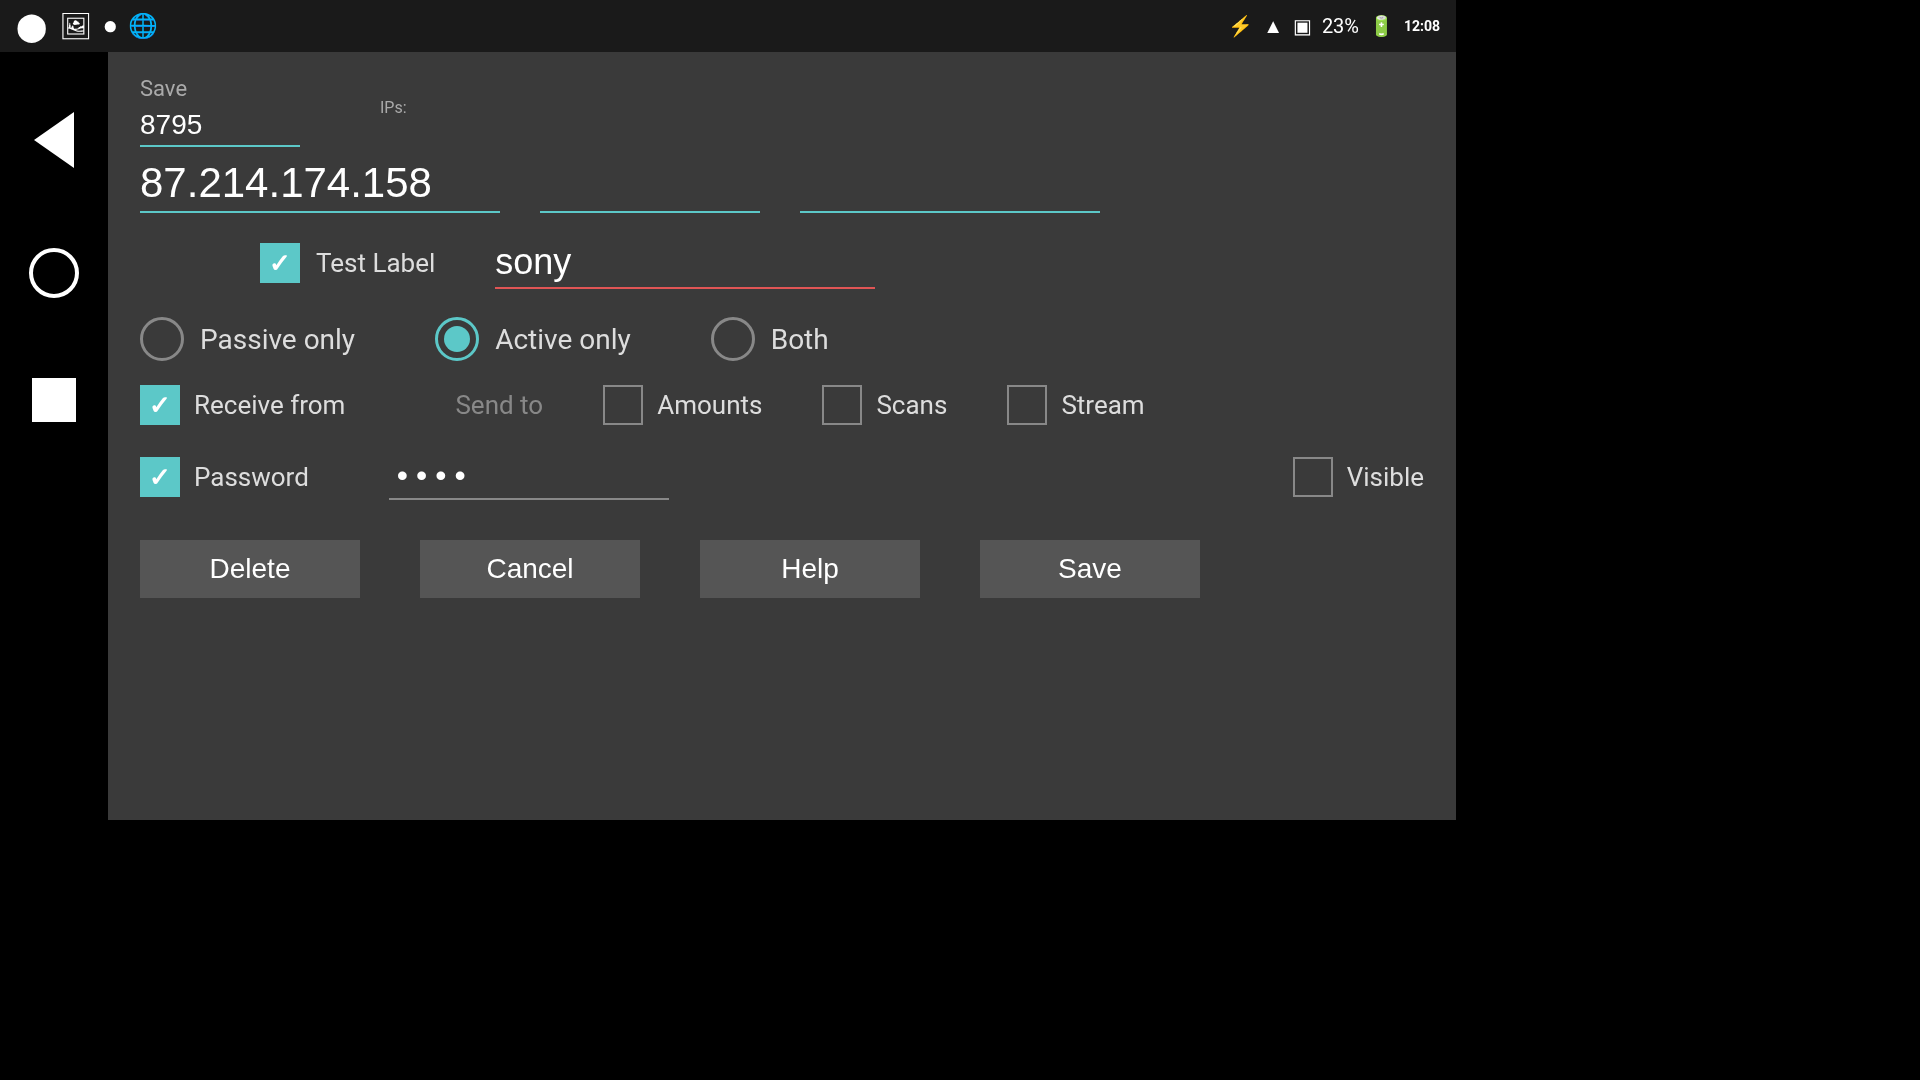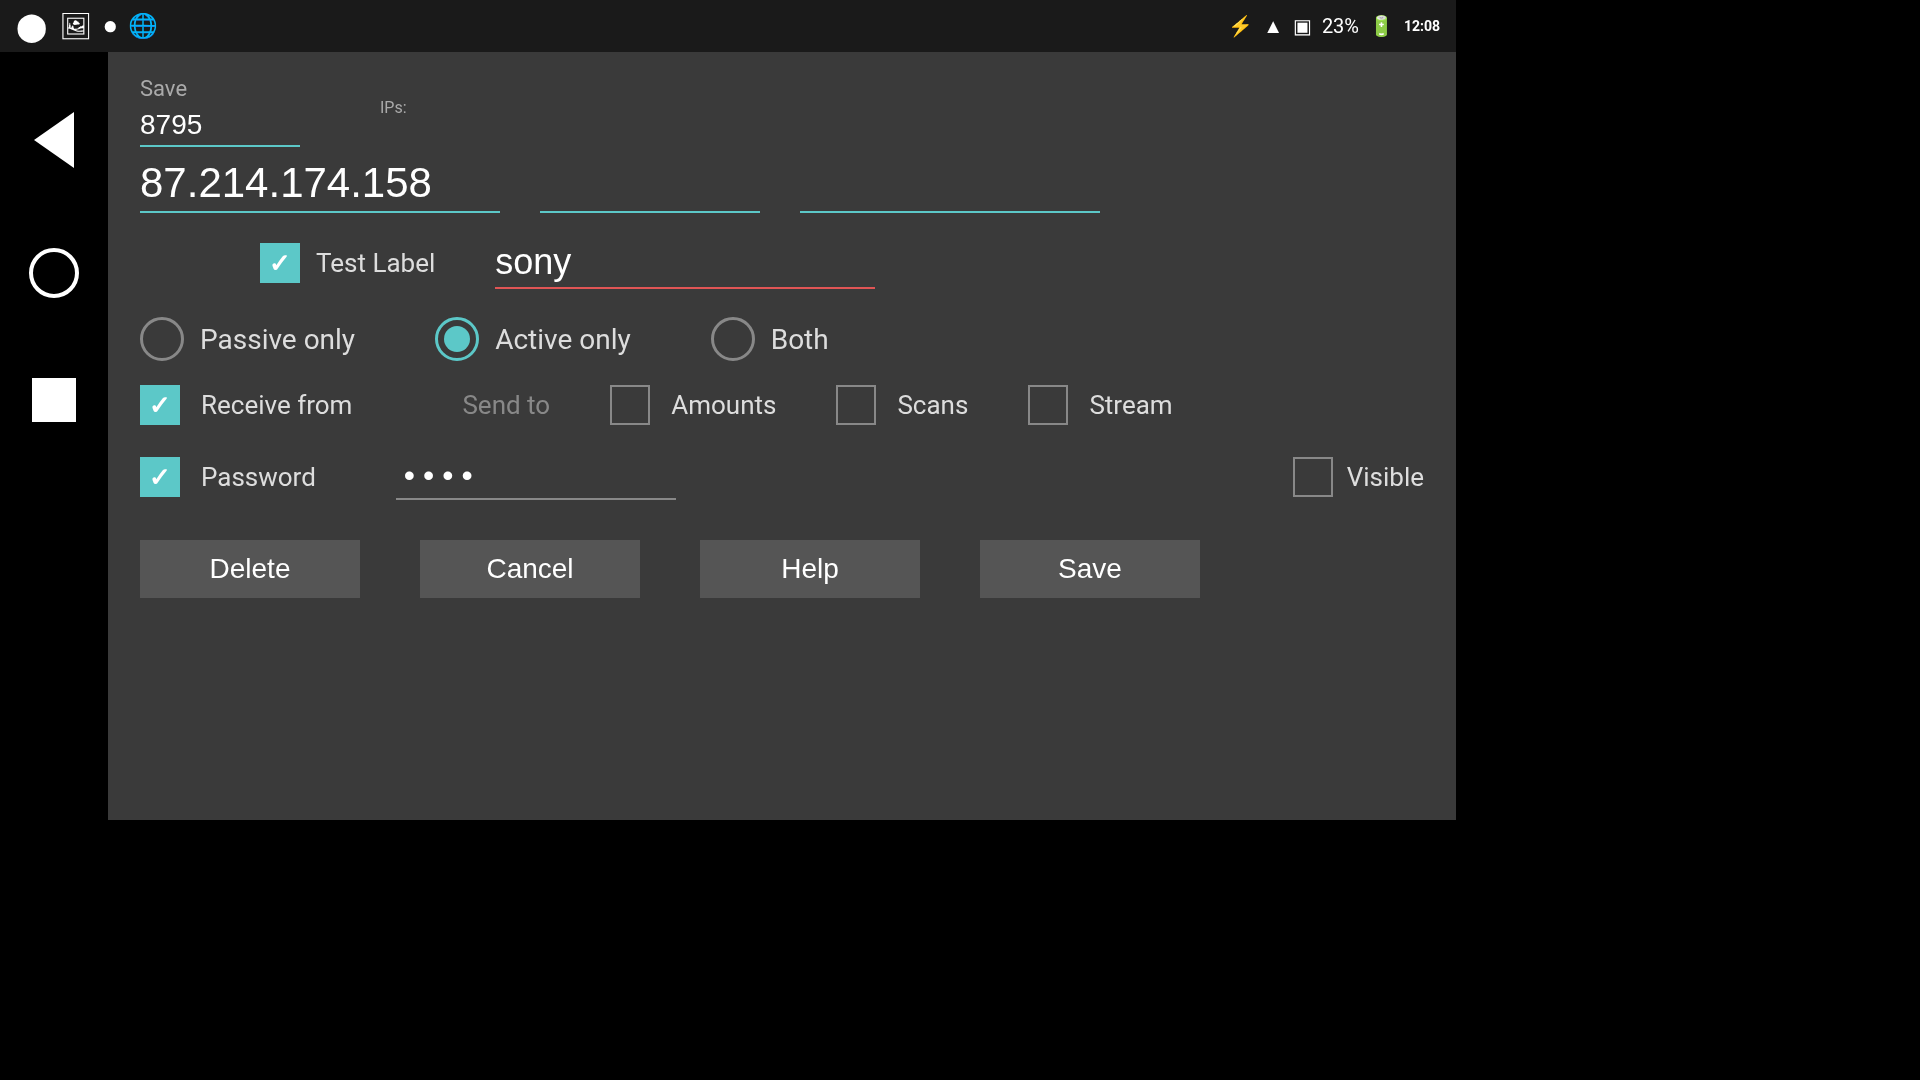--- a/index.html
+++ b/index.html
@@ -213,21 +213,21 @@
     
     .options-row {
       display: flex;
       align-items: center;
       gap: 0;
       margin-bottom: 28px;
     }
     .option-group {
       display: flex;
       align-items: center;
-      gap: 21px;
+      gap: 14px;
     }
     .checkbox-empty {
       width: 40px; height: 40px;
       background: transparent;
       border: 2px solid #888;
       display: flex;
       align-items: center;
       justify-content: center;
       cursor: pointer;
       flex-shrink: 0;

